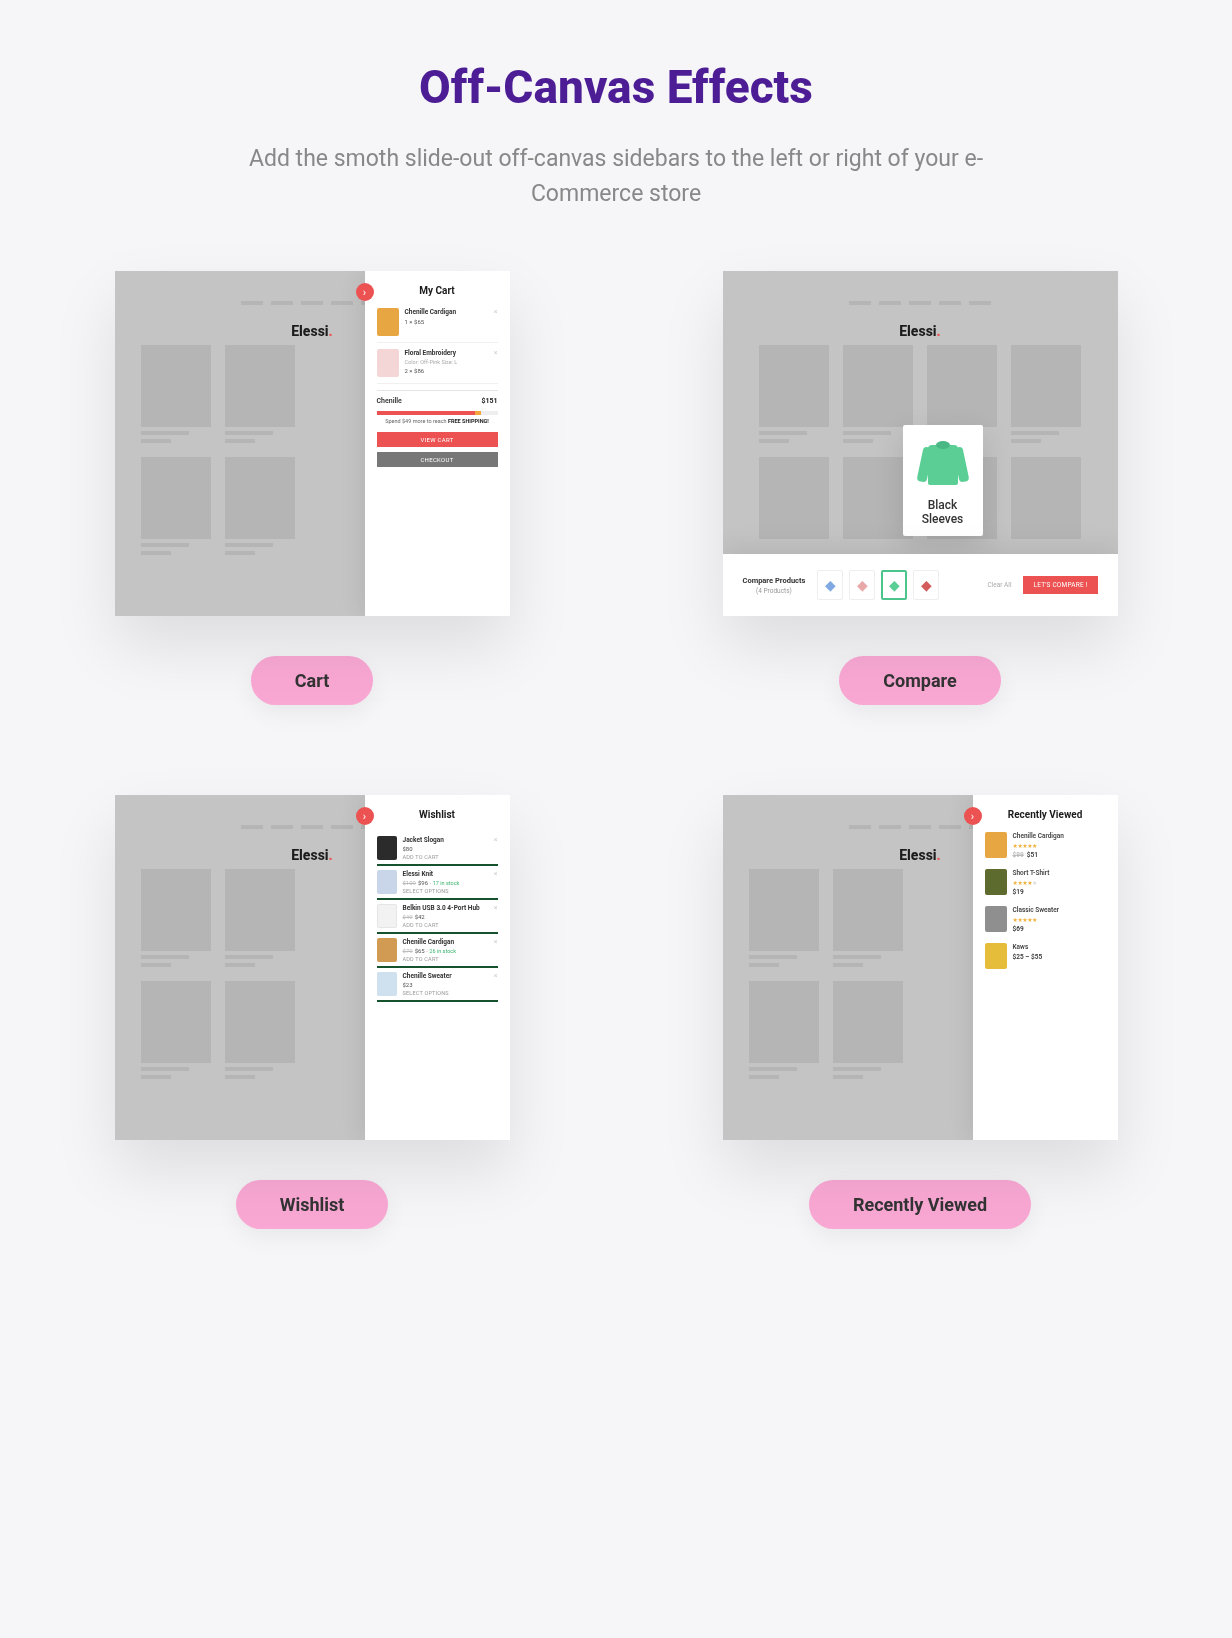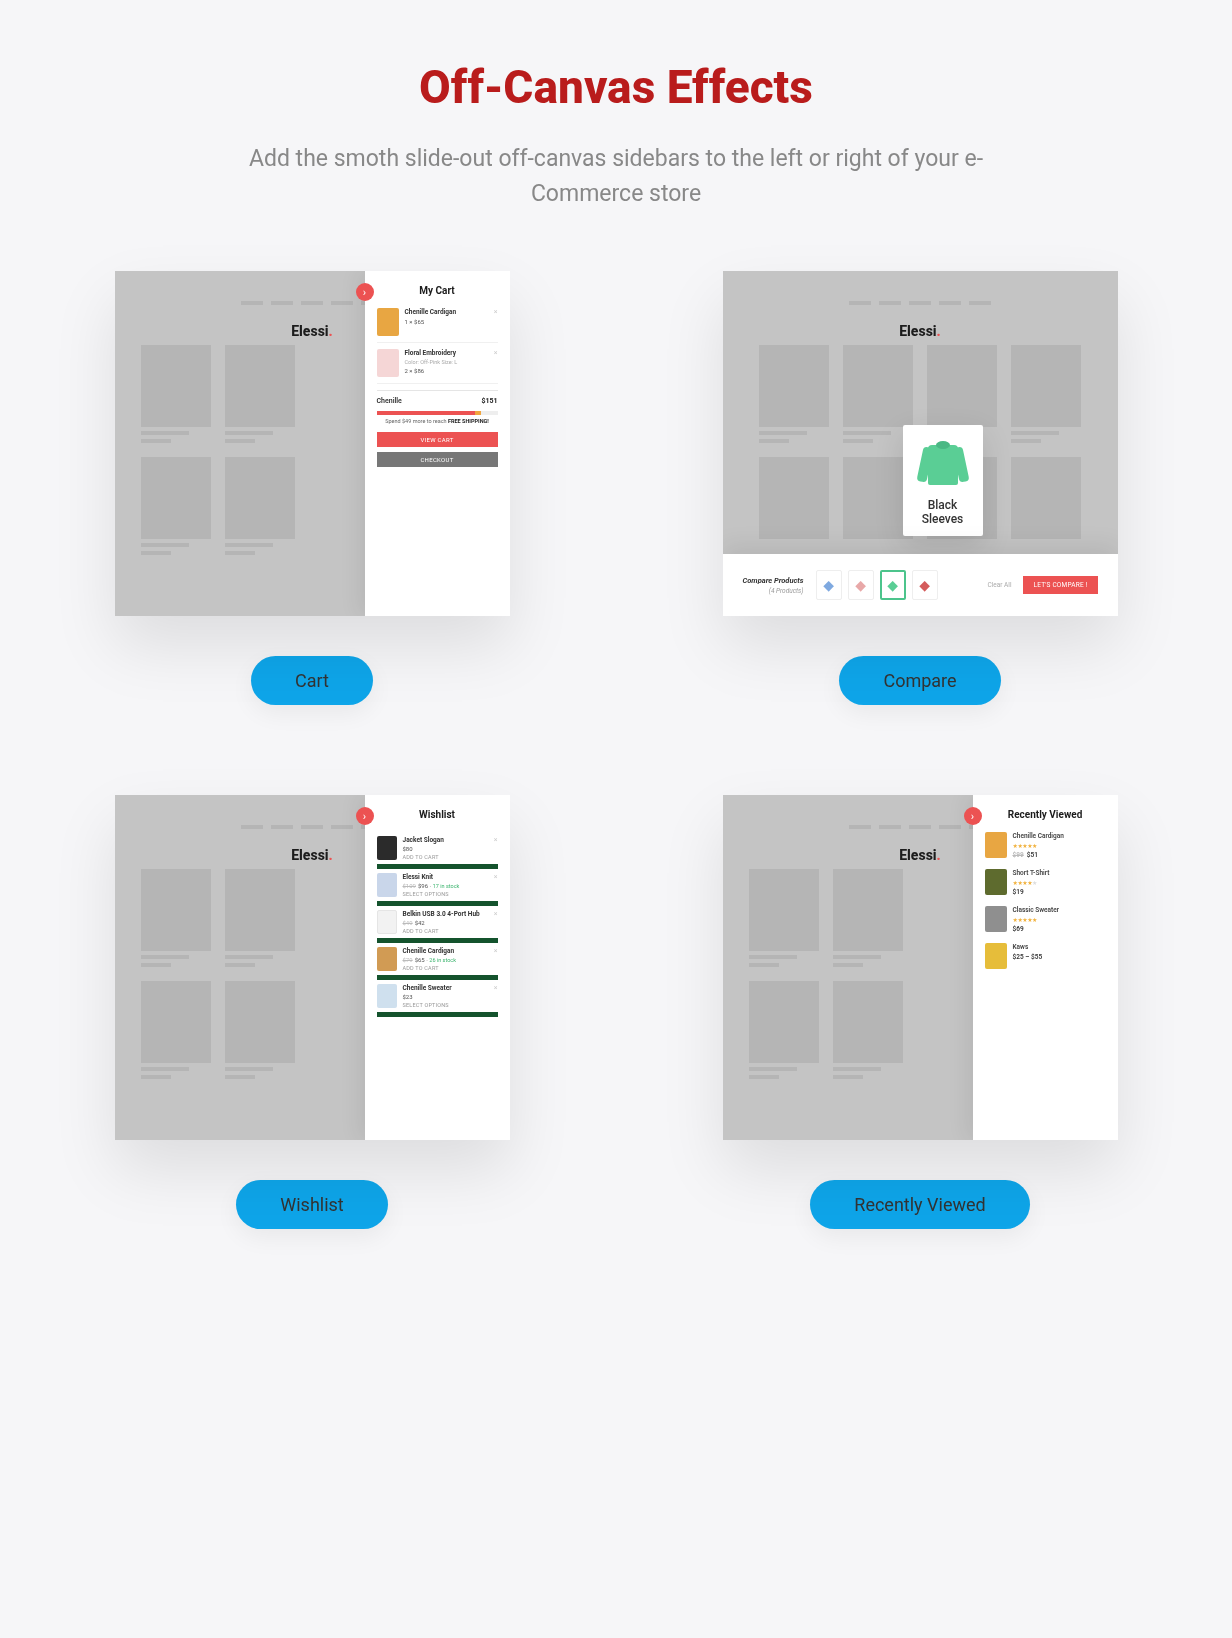--- a/index.html
+++ b/index.html
@@ -4,21 +4,21 @@
 <style>
 * { box-sizing: border-box; margin: 0; padding: 0; }
 body {
   font-family: -apple-system, BlinkMacSystemFont, "Segoe UI", Roboto, Arial, sans-serif;
   background: #f6f6f8;
   width: 1232px;
   padding: 60px 44px 80px;
   color: #2b2b2b;
 }
 .page-header { text-align: center; margin-bottom: 60px; }
-.page-title { font-size: 46px; font-weight: 800; color: #b91c1c; margin-bottom: 28px; }
+.page-title { font-size: 46px; font-weight: 800; color: #4c1d95; margin-bottom: 28px; }
 .page-sub { font-size: 23px; color: #888; line-height: 1.5; max-width: 760px; margin: 0 auto; }
 
 .grid { display: grid; grid-template-columns: 1fr 1fr; gap: 90px 72px; }
 .cell { display: flex; flex-direction: column; align-items: center; }
 
 .mock {
   width: 395px;
   height: 345px;
   position: relative;
   background: #c4c4c4;
@@ -75,21 +75,21 @@
 .subtotal-row .val { font-weight: 700; color: #222; }
 .progress-bar { height: 4px; background: #eee; margin: 6px 0 3px; position: relative; }
 .progress-fill { position: absolute; inset: 0 14% 0 0; background: #ec5252; }
 .progress-knob { position: absolute; right: 14%; top: 0; height: 4px; width: 6px; background: #f1a63f; }
 .progress-text { font-size: 5.5px; color: #666; text-align: center; margin-bottom: 8px; }
 .progress-text b { color: #222; font-weight: 700; }
 .btn { display: block; width: 100%; text-align: center; padding: 4px 0; font-size: 6px; text-transform: uppercase; letter-spacing: 0.3px; margin-bottom: 5px; }
 .btn.red { background: #ec5252; color: #fff; }
 .btn.grey { background: #777; color: #fff; }
 
-.wl-item { display: flex; gap: 6px; border-bottom: 5px solid #14532d; padding: 4px 0; position: relative; }
+.wl-item { display: flex; gap: 6px; border-bottom: 2px solid #14532d; padding: 4px 0; position: relative; }
 .wl-thumb { width: 20px; height: 24px; border-radius: 2px; flex-shrink: 0; }
 .wl-name { font-weight: 700; font-size: 6.5px; color: #333; }
 .wl-price { font-size: 6px; color: #555; margin-top: 1px; }
 .wl-price .old { text-decoration: line-through; color: #bbb; margin-right: 2px; }
 .wl-stock { color: #3cb46e; font-size: 5.5px; }
 .wl-action { font-size: 5.5px; color: #999; text-transform: uppercase; margin-top: 2px; letter-spacing: 0.2px; }
 .wl-x { position: absolute; top: 4px; right: 0; font-size: 7px; color: #ccc; }
 
 .rv-item { display: flex; gap: 6px; margin-bottom: 10px; }
 .rv-thumb { width: 22px; height: 26px; border-radius: 2px; flex-shrink: 0; }
@@ -103,21 +103,21 @@
   position: absolute;
   bottom: 0; left: 0; right: 0;
   background: #fff;
   padding: 16px 20px;
   display: flex;
   align-items: center;
   gap: 12px;
   font-size: 7px;
   box-shadow: 0 -8px 24px rgba(0,0,0,0.08);
 }
-.cmp-left { flex: 0 0 auto; text-align: right; font-style: italic; }
+.cmp-left { flex: 0 0 auto; text-align: center; }
 .cmp-title { font-weight: 700; color: #333; font-size: 7.5px; }
 .cmp-count { color: #999; font-size: 6.5px; margin-top: 2px; }
 .cmp-thumbs { display: flex; gap: 6px; flex: 1; }
 .cmp-th { width: 26px; height: 30px; border-radius: 2px; border: 1px solid #eee; display: flex; align-items: center; justify-content: center; font-size: 14px; }
 .cmp-th.active { border: 2px solid #4cc48c; }
 .cmp-clear { color: #aaa; font-size: 6.5px; cursor: pointer; }
 .cmp-btn { background: #ec5252; color: #fff; padding: 5px 10px; font-size: 6.5px; text-transform: uppercase; letter-spacing: 0.2px; }
 
 .popup {
   position: absolute;
@@ -136,25 +136,25 @@
 }
 .sweater-body { position: absolute; top: 10px; left: 10px; width: 30px; height: 40px; background: #5ace95; border-radius: 4px 4px 2px 2px; }
 .sweater-arm { position: absolute; top: 12px; width: 10px; height: 35px; background: #5ace95; border-radius: 4px; }
 .sweater-arm.l { left: 2px; transform: rotate(12deg); }
 .sweater-arm.r { right: 2px; transform: rotate(-12deg); }
 .sweater-neck { position: absolute; top: 6px; left: 18px; width: 14px; height: 8px; background: #4ab884; border-radius: 50%; }
 .popup-name { font-size: 12px; color: #333; font-weight: 500; }
 
 .pill {
   margin-top: 40px;
-  background: #0ea5e9;
+  background: #f9a8d4;
   border-radius: 999px;
   padding: 14px 44px;
   font-size: 18px;
-  font-weight: 400;
+  font-weight: 700;
   color: #333;
   box-shadow: 0 8px 24px rgba(0,0,0,0.06);
 }
 
 .th-yellow { background: #e8a642; }
 .th-pink   { background: #f5d6d6; }
 .th-blue   { background: #c9d6ea; }
 .th-black  { background: #2b2b2b; }
 .th-brown  { background: #d19b54; }
 .th-olive  { background: #5e6b2e; }

